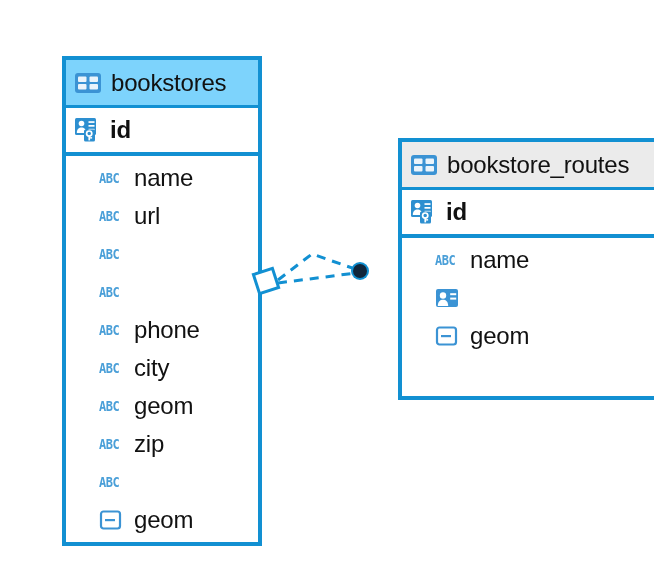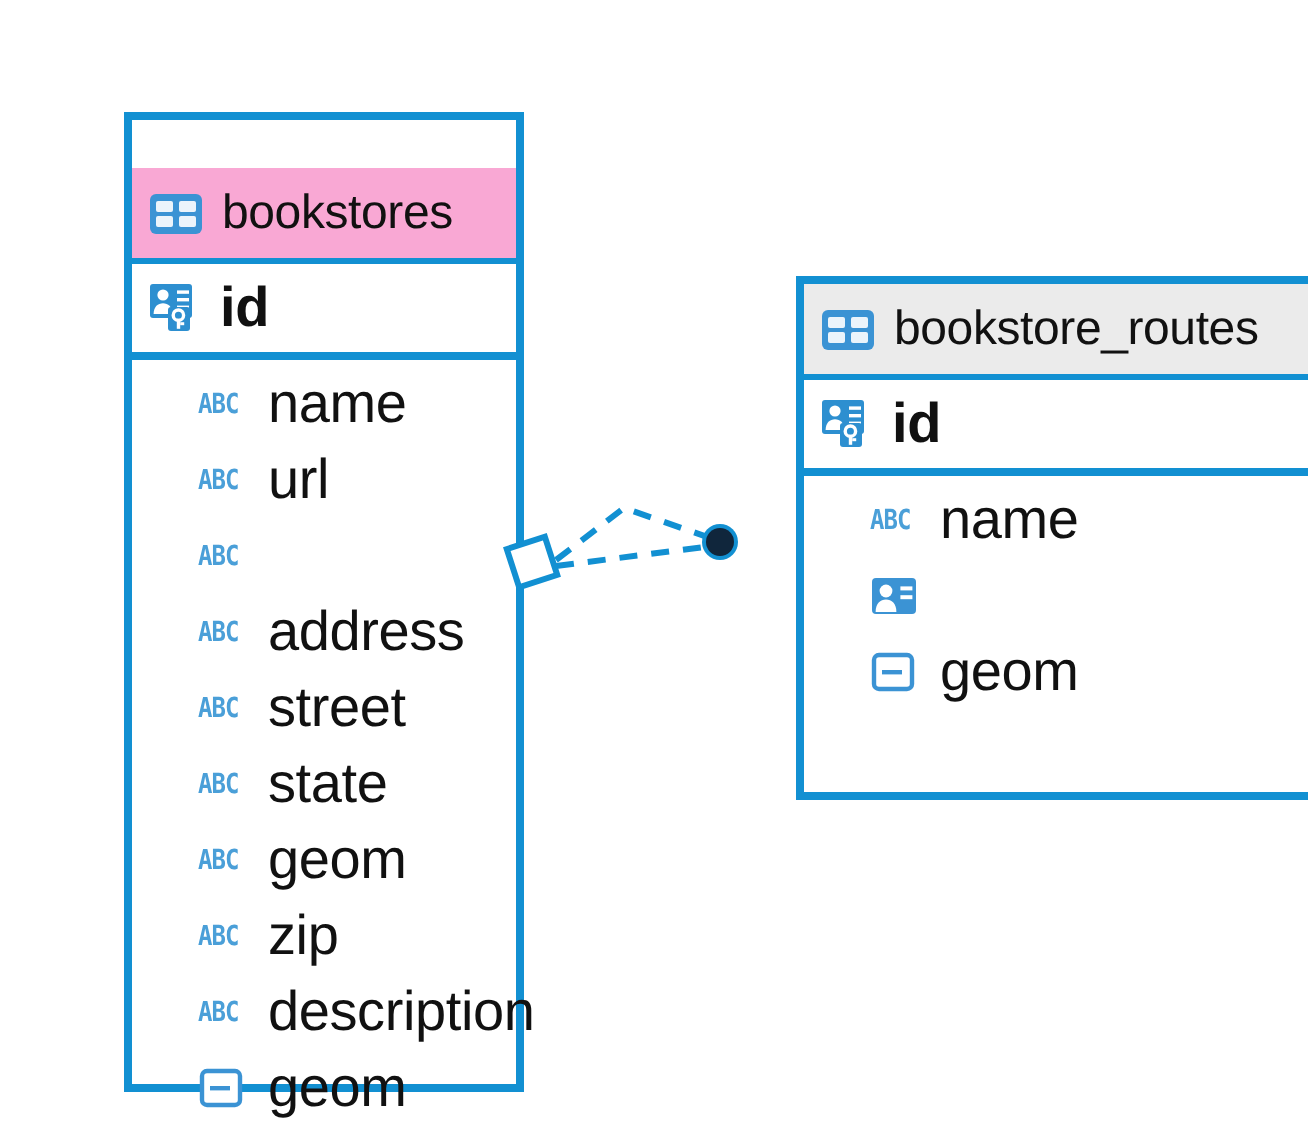--- a/index.html
+++ b/index.html
@@ -43,21 +43,21 @@
     margin-left: 38px;
   }
 
   .entity-header {
     display: flex;
     align-items: center;
     height: 45px;
     padding-left: 9px;
     box-sizing: border-box;
   }
-  .entity-header.orange { background: #f9a8d4; margin-top: 24px; }
+  .entity-header.orange { background: #7dd3fc; }
   .entity-header.grey   { background: #ebebeb; }
 
   .entity-title {
     font-size: 24px;
     color: #111111;
     margin-left: 10px;
     white-space: nowrap;
     letter-spacing: -0.2px;
   }
 
@@ -69,21 +69,21 @@
   .field-row {
     display: flex;
     align-items: center;
     height: 38px;
     padding-left: 9px;
     box-sizing: border-box;
   }
   .pk-section .field-row { height: 44px; }
 
   .field-label {
-    font-size: 28px;
+    font-size: 24px;
     color: #111111;
     margin-left: 9px;
     white-space: nowrap;
     letter-spacing: -0.2px;
   }
   .field-label.bold { font-weight: bold; }
 
   .fields-section { padding-top: 3px; padding-left: 24px; }
 
   
@@ -167,46 +167,44 @@
         <span class="icon abc-icon">ABC</span>
         <span class="field-label">url</span>
       </div>
 
       <div class="field-row">
         <span class="icon abc-icon">ABC</span>
       </div>
 
       <div class="field-row">
         <span class="icon abc-icon">ABC</span>
-        <span class="field-label">address</span>
-      </div>
-
-      <div class="field-row">
-        <span class="icon abc-icon">ABC</span>
-        <span class="field-label">street</span>
-      </div>
-
-      <div class="field-row">
-        <span class="icon abc-icon">ABC</span>
-        <span class="field-label">state</span>
+      </div>
+
+      <div class="field-row">
+        <span class="icon abc-icon">ABC</span>
+        <span class="field-label">phone</span>
+      </div>
+
+      <div class="field-row">
+        <span class="icon abc-icon">ABC</span>
+        <span class="field-label">city</span>
       </div>
 
       <div class="field-row">
         <span class="icon abc-icon">ABC</span>
         <span class="field-label">geom</span>
       </div>
 
       <div class="field-row">
         <span class="icon abc-icon">ABC</span>
         <span class="field-label">zip</span>
       </div>
 
       <div class="field-row">
         <span class="icon abc-icon">ABC</span>
-        <span class="field-label">description</span>
       </div>
 
       <div class="field-row">
         <span class="icon">
           <svg width="26" height="22" viewBox="0 0 26 22">
             <rect x="2" y="2.5" width="19" height="17" rx="2.5" fill="#ffffff" stroke="#3b93d4" stroke-width="2.2"></rect>
             <rect x="6" y="10" width="10" height="2.2" fill="#3b93d4"></rect>
           </svg>
         </span>
         <span class="field-label">geom</span>

